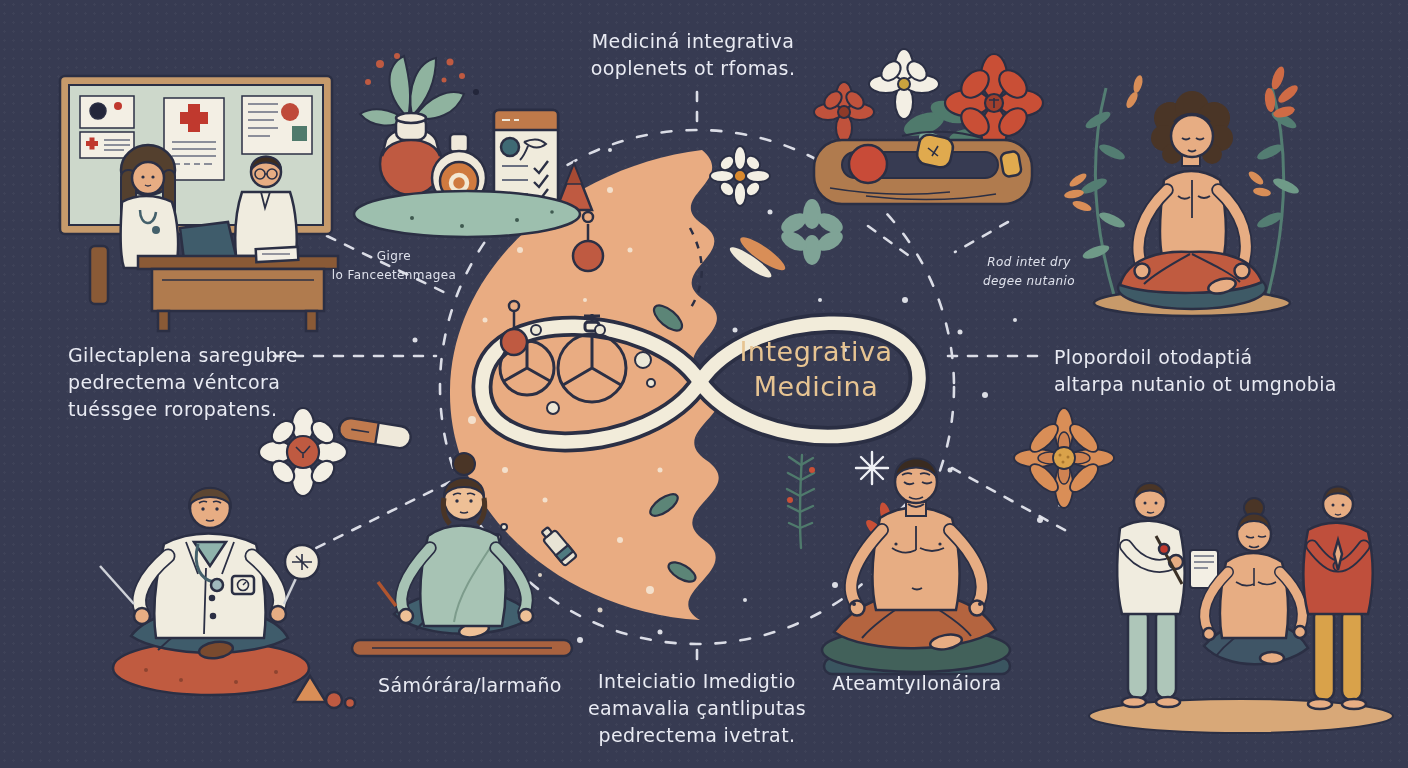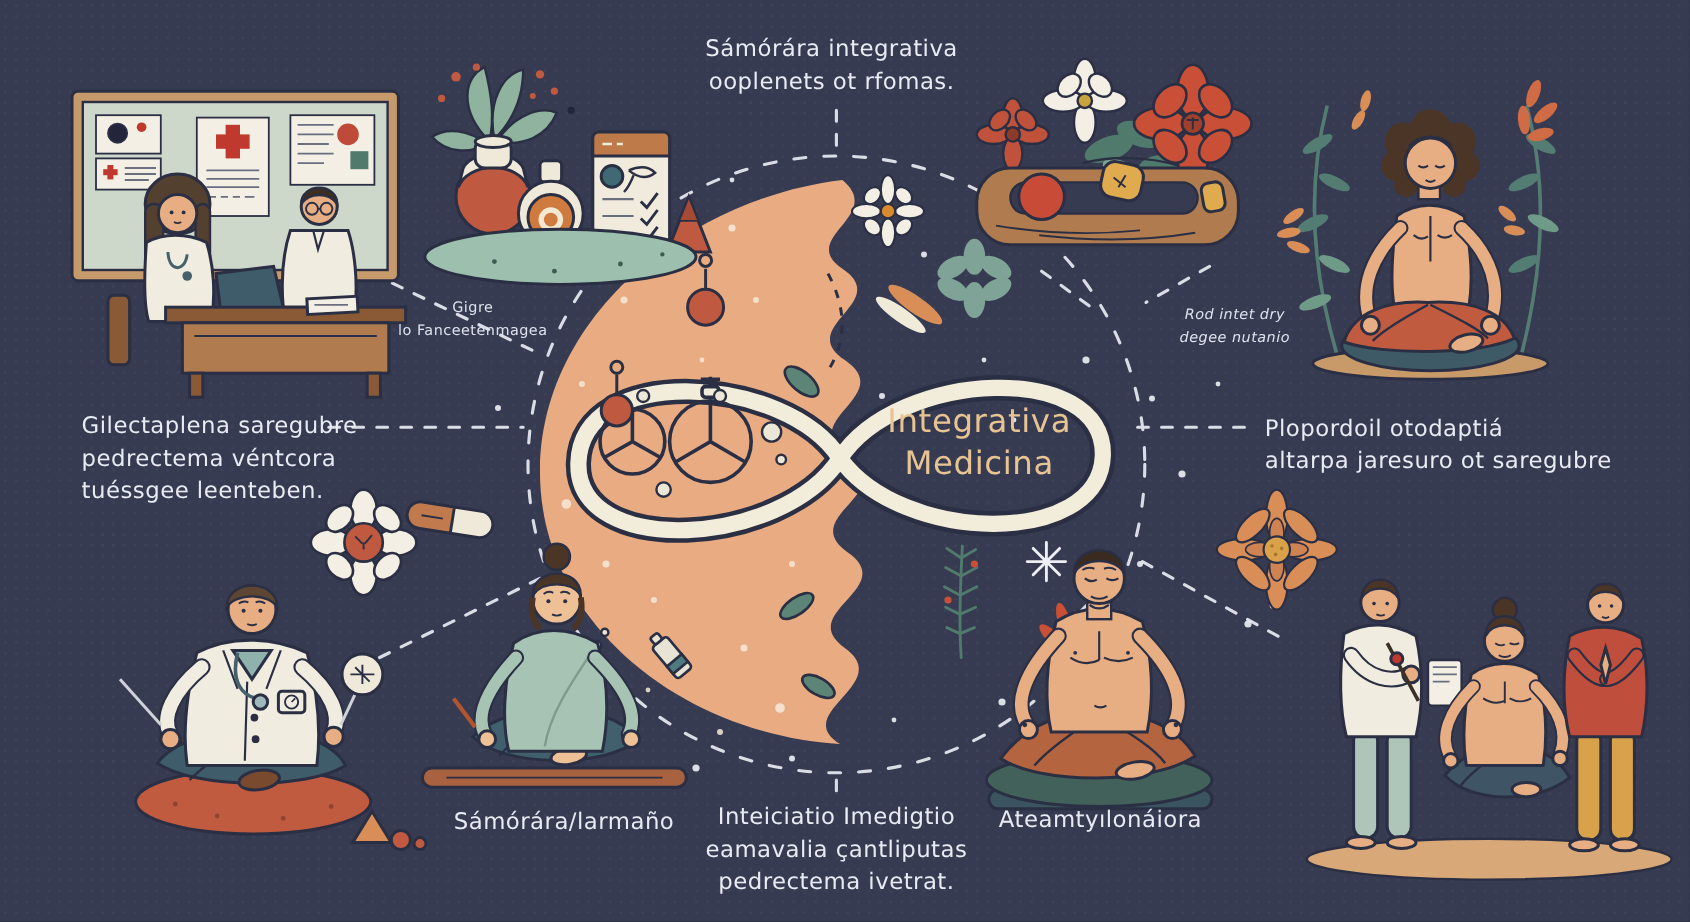--- a/index.html
+++ b/index.html
@@ -589,33 +589,33 @@
       <circle cx="262" cy="54" r="15" fill="#e7ad83"></circle>
       <path d="M248 50 C248 32 276 32 276 50 C270 41 254 41 248 50 Z" fill="#4a3526" stroke-width="2"></path>
       <circle cx="257" cy="55" r="1.5" fill="#2b2f44" stroke="none"></circle>
           <circle cx="267" cy="55" r="1.5" fill="#2b2f44" stroke="none"></circle>
       <path d="M259 64 q3 2 6 0" fill="none" stroke-width="1.5"></path>
     </g>
   </g>
 </svg>
 
 <div class="cap big t-center" style="left:553px;top:28px;width:280px;">
-  <div>Sámórára integrativa</div>
+  <div>Mediciná integrativa</div>
   <div>ooplenets ot rfomas.</div>
 </div>
 
 <div class="cap big t-left" style="left:68px;top:342px;width:240px;">
   <div>Gilectaplena saregubre</div>
   <div>pedrectema véntcora</div>
-  <div>tuéssgee leenteben.</div>
+  <div>tuéssgee roropatens.</div>
 </div>
 
 <div class="cap big t-left" style="left:1054px;top:344px;width:300px;">
   <div>Plopordoil otodaptiá</div>
-  <div>altarpa jaresuro ot saregubre</div>
+  <div>altarpa nutanio ot umgnobia</div>
 </div>
 
 <div class="cap gold t-center" style="left:726px;top:334px;width:180px;">
   <div>Integrativa</div>
   <div>Medicina</div>
 </div>
 
 <div class="cap big t-center" style="left:557px;top:668px;width:280px;">
   <div>Inteiciatio Imedigtio</div>
   <div>eamavalia çantliputas</div>

